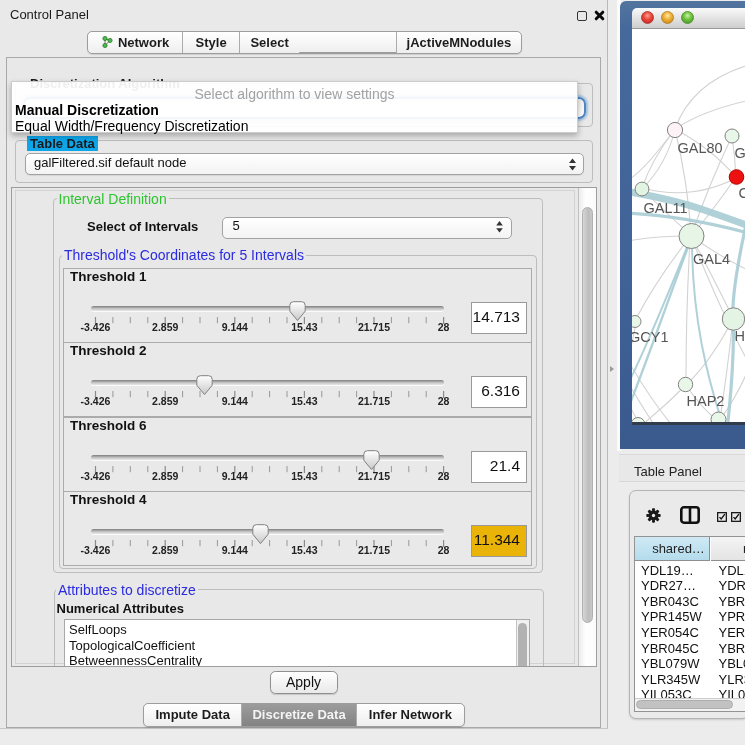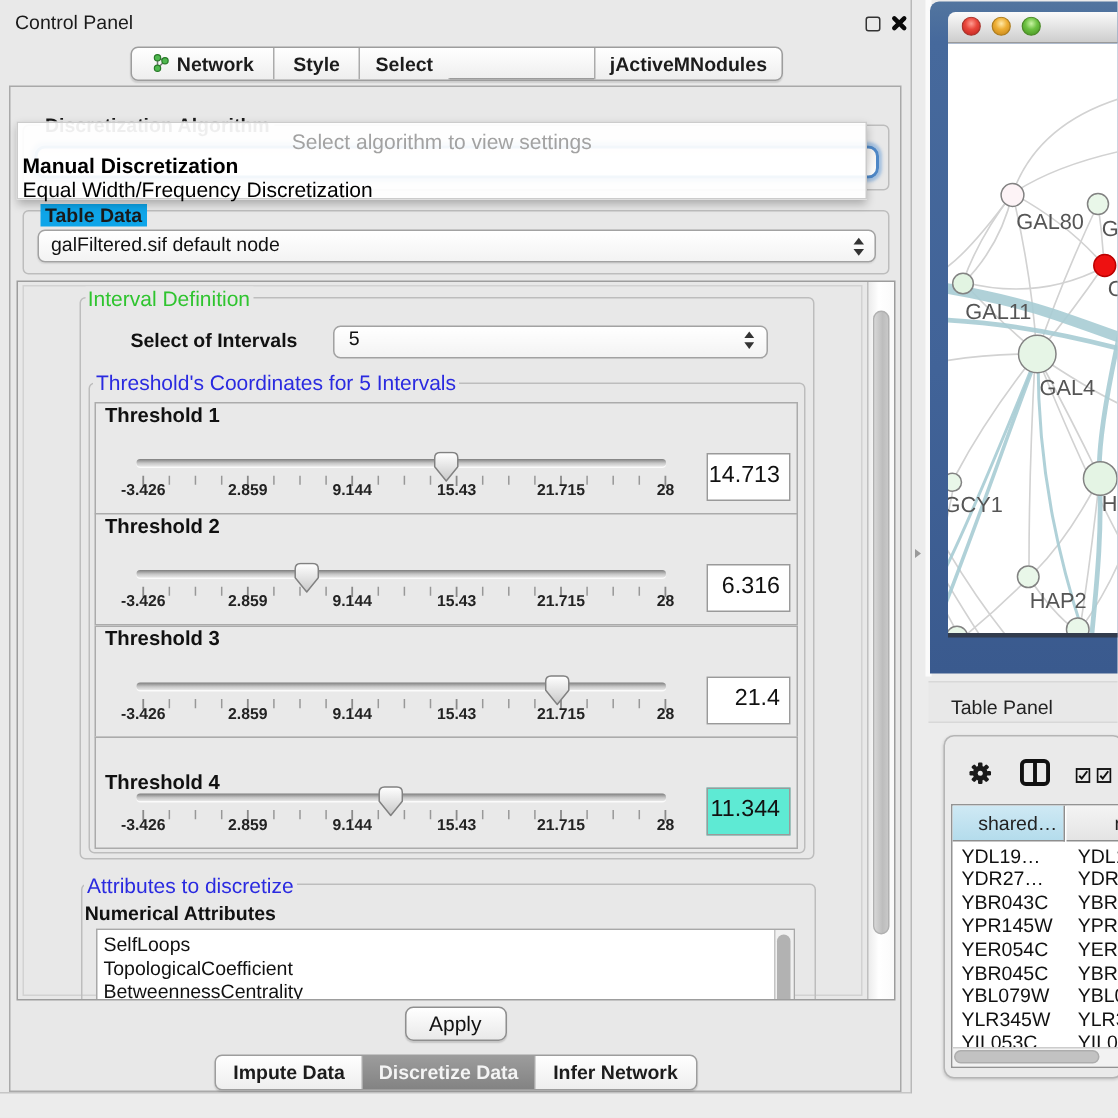--- a/index.html
+++ b/index.html
@@ -94,21 +94,21 @@
 <defs>
               <linearGradient id="thg2" x1="0" y1="0" x2="0" y2="1">
                 <stop offset="0" stop-color="#ffffff"></stop>
                 <stop offset="1" stop-color="#c8c8c8"></stop>
               </linearGradient>
             </defs>
 <path d="M4.4,0.7 L12.6,0.7 Q16.2,0.7 16.2,4.3 L16.2,10.2 L8.5,19.6 L0.8,10.2 L0.8,4.3 Q0.8,0.7 4.4,0.7 Z" fill="url(#thg2)" stroke="#818181" stroke-width="1" stroke-linejoin="round"></path>
           </svg>
           <div class="abs" style="left:459px;top:188px;width:56px;height:32px;background:#fff;border:1px solid #9a9a9a;font-size:15.5px;color:#111;text-align:right;line-height:28px;padding-right:6px;">6.316</div>
 <div class="abs" style="left:51px;top:229px;width:469px;height:75px;border:1px solid #ababab;background:#e9e9e9;"></div>
-          <div class="abs" style="left:58px;top:229.5px;font-size:13.5px;font-weight:bold;color:#111;">Threshold 3</div>
+          <div class="abs" style="left:58px;top:229.5px;font-size:13.5px;font-weight:bold;color:#111;">Threshold 6</div>
           <div class="abs" style="left:79px;top:266.5px;width:353px;height:5px;border-radius:2.5px;background:linear-gradient(#7e7e7e,#c6c6c6 55%,#e8e8e8);box-shadow:0 1px 0 rgba(255,255,255,0.8);"></div>
           <svg class="abs" style="left:77px;top:277.5px;" width="380" height="10">
             <path d="M6.5,0 L6.5,7 M76.2,0 L76.2,7 M145.8,0 L145.8,7 M215.4,0 L215.4,7 M285.0,0 L285.0,7 M354.6,0 L354.6,7 " stroke="#8a8a8a" stroke-width="1.2" fill="none"></path>
             <path d="M23.9,0 L23.9,6.2 M41.3,0 L41.3,6.2 M58.8,0 L58.8,6.2 M93.6,0 L93.6,6.2 M111.0,0 L111.0,6.2 M128.4,0 L128.4,6.2 M163.2,0 L163.2,6.2 M180.6,0 L180.6,6.2 M198.0,0 L198.0,6.2 M232.8,0 L232.8,6.2 M250.2,0 L250.2,6.2 M267.6,0 L267.6,6.2 M302.4,0 L302.4,6.2 M319.8,0 L319.8,6.2 M337.2,0 L337.2,6.2 " stroke="#989898" stroke-width="1" fill="none"></path>
           </svg>
           <div class="abs" style="left:53.5px;top:282px;width:60px;text-align:center;font-size:10.5px;font-weight:bold;color:#222;">-3.426</div>
           <div class="abs" style="left:123.19999999999999px;top:282px;width:60px;text-align:center;font-size:10.5px;font-weight:bold;color:#222;">2.859</div>
           <div class="abs" style="left:192.8px;top:282px;width:60px;text-align:center;font-size:10.5px;font-weight:bold;color:#222;">9.144</div>
           <div class="abs" style="left:262.4px;top:282px;width:60px;text-align:center;font-size:10.5px;font-weight:bold;color:#222;">15.43</div>
           <div class="abs" style="left:332.0px;top:282px;width:60px;text-align:center;font-size:10.5px;font-weight:bold;color:#222;">21.715</div>
@@ -117,42 +117,42 @@
 <defs>
               <linearGradient id="thg3" x1="0" y1="0" x2="0" y2="1">
                 <stop offset="0" stop-color="#ffffff"></stop>
                 <stop offset="1" stop-color="#c8c8c8"></stop>
               </linearGradient>
             </defs>
 <path d="M4.4,0.7 L12.6,0.7 Q16.2,0.7 16.2,4.3 L16.2,10.2 L8.5,19.6 L0.8,10.2 L0.8,4.3 Q0.8,0.7 4.4,0.7 Z" fill="url(#thg3)" stroke="#818181" stroke-width="1" stroke-linejoin="round"></path>
           </svg>
           <div class="abs" style="left:459px;top:263px;width:56px;height:32px;background:#fff;border:1px solid #9a9a9a;font-size:15.5px;color:#111;text-align:right;line-height:28px;padding-right:6px;">21.4</div>
 <div class="abs" style="left:51px;top:303px;width:469px;height:75px;border:1px solid #ababab;background:#e9e9e9;"></div>
-          <div class="abs" style="left:58px;top:303.5px;font-size:13.5px;font-weight:bold;color:#111;margin-top:22px;">Threshold 4</div>
+          <div class="abs" style="left:58px;top:303.5px;font-size:13.5px;font-weight:bold;color:#111;">Threshold 4</div>
           <div class="abs" style="left:79px;top:340.5px;width:353px;height:5px;border-radius:2.5px;background:linear-gradient(#7e7e7e,#c6c6c6 55%,#e8e8e8);box-shadow:0 1px 0 rgba(255,255,255,0.8);"></div>
           <svg class="abs" style="left:77px;top:351.5px;" width="380" height="10">
             <path d="M6.5,0 L6.5,7 M76.2,0 L76.2,7 M145.8,0 L145.8,7 M215.4,0 L215.4,7 M285.0,0 L285.0,7 M354.6,0 L354.6,7 " stroke="#8a8a8a" stroke-width="1.2" fill="none"></path>
             <path d="M23.9,0 L23.9,6.2 M41.3,0 L41.3,6.2 M58.8,0 L58.8,6.2 M93.6,0 L93.6,6.2 M111.0,0 L111.0,6.2 M128.4,0 L128.4,6.2 M163.2,0 L163.2,6.2 M180.6,0 L180.6,6.2 M198.0,0 L198.0,6.2 M232.8,0 L232.8,6.2 M250.2,0 L250.2,6.2 M267.6,0 L267.6,6.2 M302.4,0 L302.4,6.2 M319.8,0 L319.8,6.2 M337.2,0 L337.2,6.2 " stroke="#989898" stroke-width="1" fill="none"></path>
           </svg>
           <div class="abs" style="left:53.5px;top:356px;width:60px;text-align:center;font-size:10.5px;font-weight:bold;color:#222;">-3.426</div>
           <div class="abs" style="left:123.19999999999999px;top:356px;width:60px;text-align:center;font-size:10.5px;font-weight:bold;color:#222;">2.859</div>
           <div class="abs" style="left:192.8px;top:356px;width:60px;text-align:center;font-size:10.5px;font-weight:bold;color:#222;">9.144</div>
           <div class="abs" style="left:262.4px;top:356px;width:60px;text-align:center;font-size:10.5px;font-weight:bold;color:#222;">15.43</div>
           <div class="abs" style="left:332.0px;top:356px;width:60px;text-align:center;font-size:10.5px;font-weight:bold;color:#222;">21.715</div>
           <div class="abs" style="left:401.6px;top:356px;width:60px;text-align:center;font-size:10.5px;font-weight:bold;color:#222;">28</div>
           <svg class="abs" style="left:239.60456310061738px;top:336.20000000000005px;" width="17" height="21" viewBox="0 0 17 21">
 <defs>
               <linearGradient id="thg4" x1="0" y1="0" x2="0" y2="1">
                 <stop offset="0" stop-color="#ffffff"></stop>
                 <stop offset="1" stop-color="#c8c8c8"></stop>
               </linearGradient>
             </defs>
 <path d="M4.4,0.7 L12.6,0.7 Q16.2,0.7 16.2,4.3 L16.2,10.2 L8.5,19.6 L0.8,10.2 L0.8,4.3 Q0.8,0.7 4.4,0.7 Z" fill="url(#thg4)" stroke="#818181" stroke-width="1" stroke-linejoin="round"></path>
           </svg>
-          <div class="abs" style="left:459px;top:337px;width:56px;height:32px;background:#5eead4;border:1px solid #9a9a9a;font-size:15.5px;color:#111;text-align:right;line-height:28px;padding-right:6px;">11.344</div>
+          <div class="abs" style="left:459px;top:337px;width:56px;height:32px;background:#eab308;border:1px solid #9a9a9a;font-size:15.5px;color:#111;text-align:right;line-height:28px;padding-right:6px;">11.344</div>
 <div class="abs" style="left:42px;top:401px;width:490px;height:120px;border:1px solid #bdbdbd;border-radius:4px;"></div>
 <div class="abs" style="left:44px;top:393.5px;background:#e8e8e8;padding:0 2px;font-size:14px;color:#2a2ae0;">Attributes to discretize</div>
 <div class="abs" style="left:44.5px;top:412.5px;font-size:13px;font-weight:bold;color:#111;">Numerical Attributes</div>
 <div class="abs" style="left:52px;top:431px;width:466px;height:60px;border:1px solid #a8a8a8;background:#fff;overflow:hidden;">
 <div class="abs" style="left:4px;top:2px;font-size:13px;line-height:15.5px;color:#111;">SelfLoops<br>TopologicalCoefficient<br>BetweennessCentrality<br></div>
 <div class="abs" style="right:0;top:0;width:13px;height:100%;background:#f0f0f0;border-left:1px solid #c4c4c4;"></div>
 <div class="abs" style="right:2px;top:3px;width:9px;height:70px;border-radius:4.5px;background:#b2b2b2;"></div>
 </div>
 <div class="abs" style="right:0;top:0;width:18px;height:480px;background:linear-gradient(90deg,#ececec,#ffffff 40%,#fafafa);border-left:1px solid #c0c0c0;"></div>
 <div class="abs" style="right:3.5px;top:19px;width:11px;height:416px;border-radius:5.5px;background:linear-gradient(90deg,#d6d6d6,#bdbdbd 60%,#c8c8c8);border:1px solid #b0b0b0;"></div>

